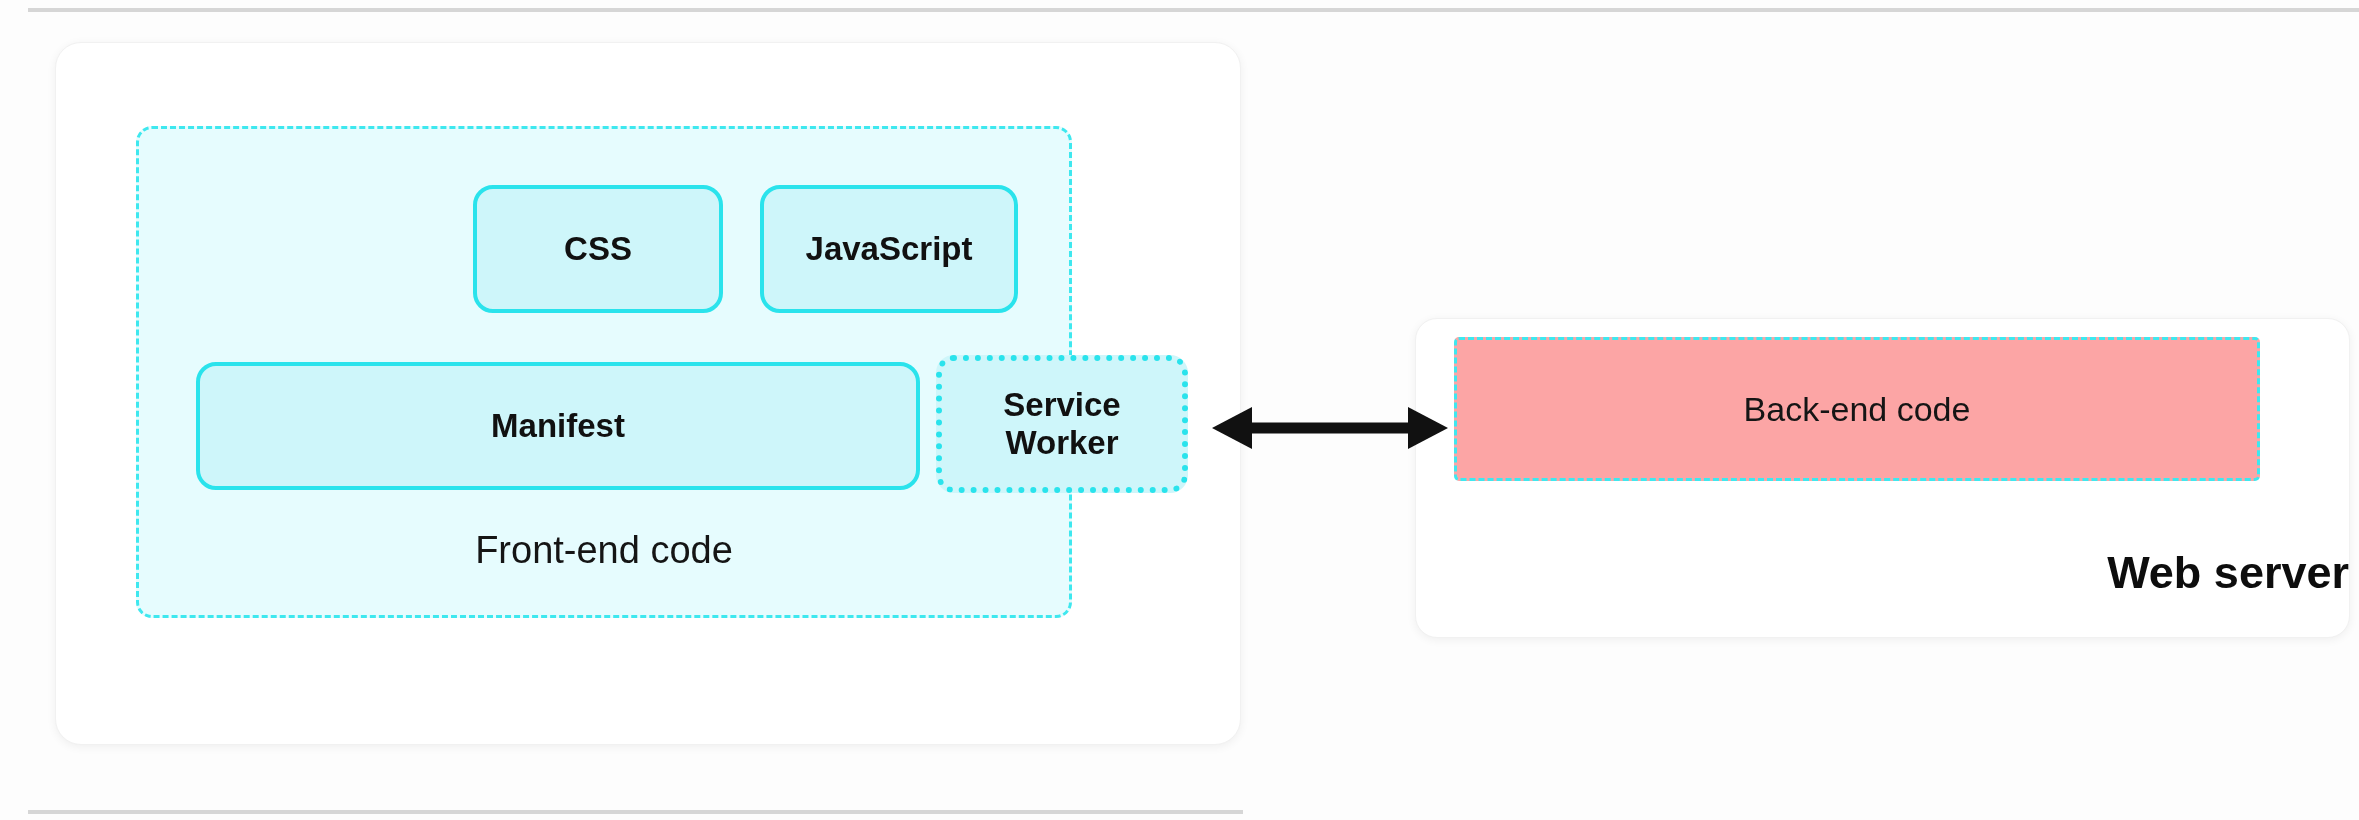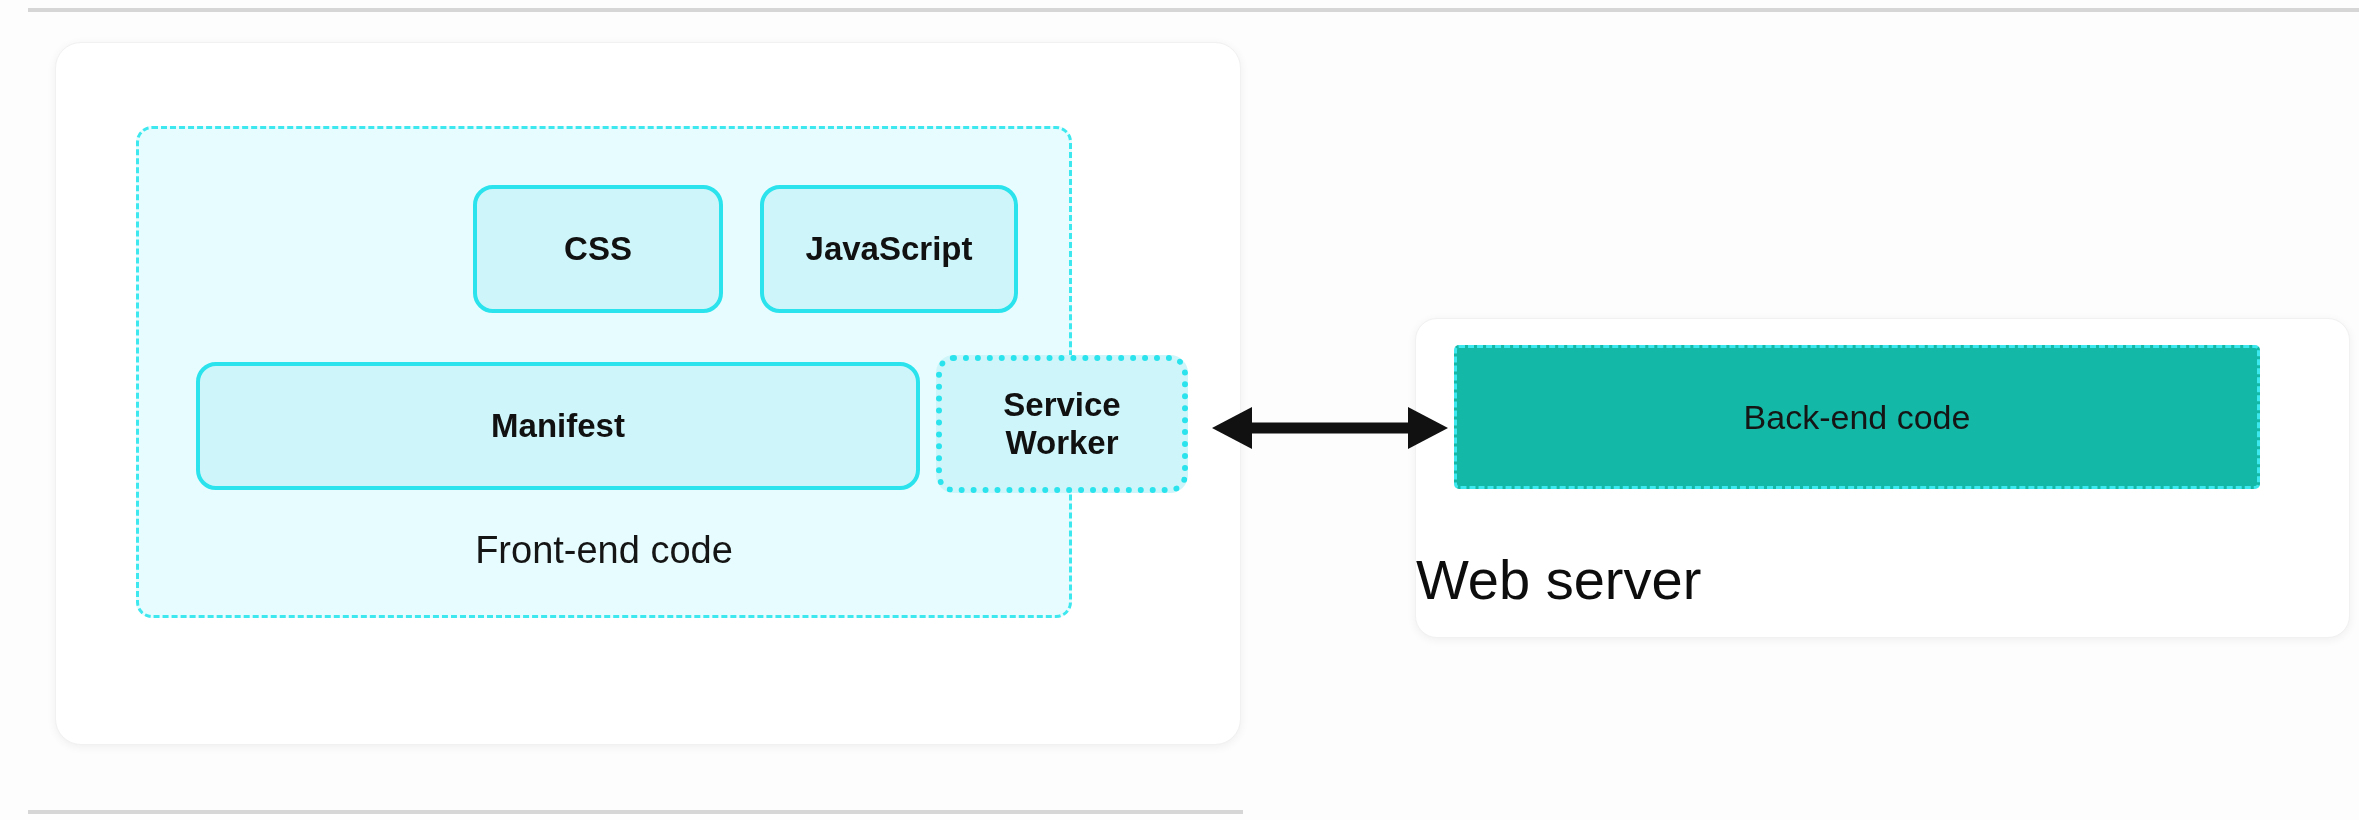--- a/index.html
+++ b/index.html
@@ -67,33 +67,33 @@
     position: absolute;
     left: 0; top: 400px; width: 100%;
     text-align: center;
     font-size: 38px;
     color: #151515;
   }
 
   .panel-label {
     position: absolute;
     left: 0; width: 100%;
-    text-align: left;
-    font-weight: normal;
-    font-size: 56px;
+    text-align: right;
+    font-weight: bold;
+    font-size: 45px;
     color: #0d0d0d;
   }
   .panel.device .panel-label { top: 618px; }
   .panel.server .panel-label { top: 228px; }
 
   .backend-box {
     position: absolute;
-    left: 38px; top: 26px;
+    left: 38px; top: 18px;
     width: 806px; height: 144px;
-    background: #14b8a6;
+    background: #fca5a5;
     border: 3px dashed #3ee8ef;
     border-radius: 5px;
     display: flex; align-items: center; justify-content: center;
     font-size: 34px;
     color: #151515;
   }
 
   .arrow-wrap {
     position: absolute;
     left: 1212px; top: 396px;

